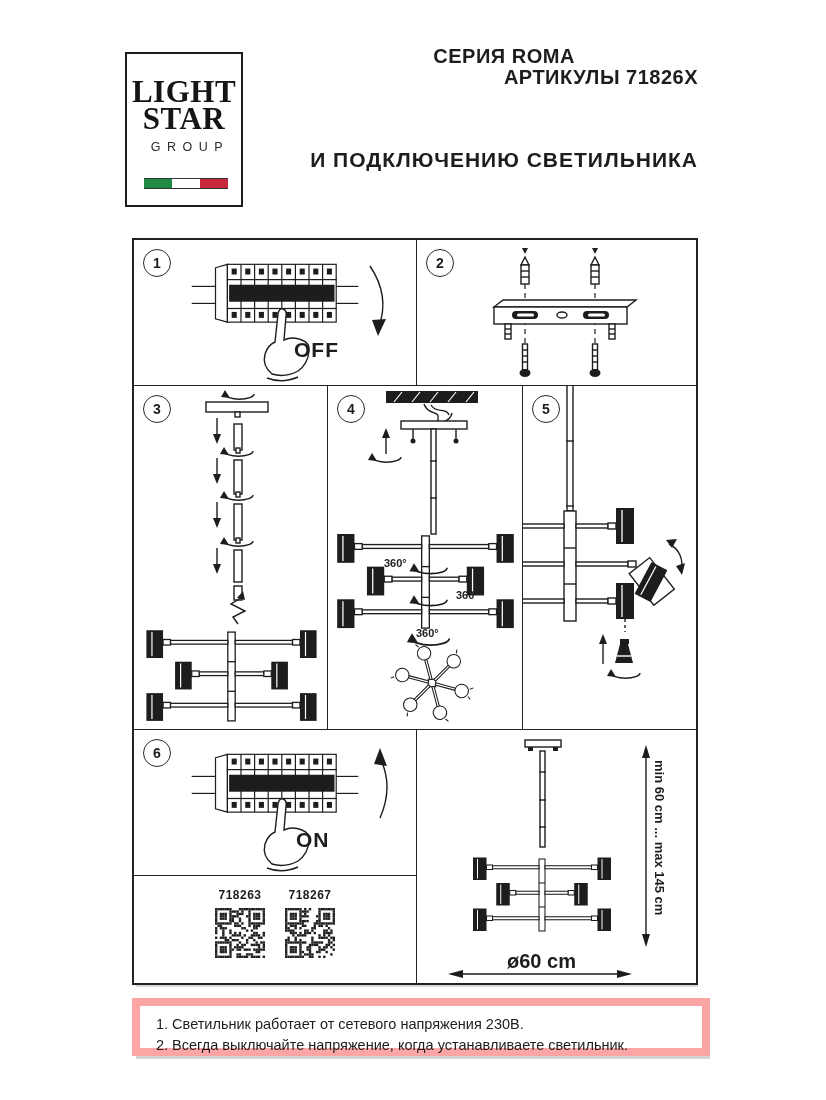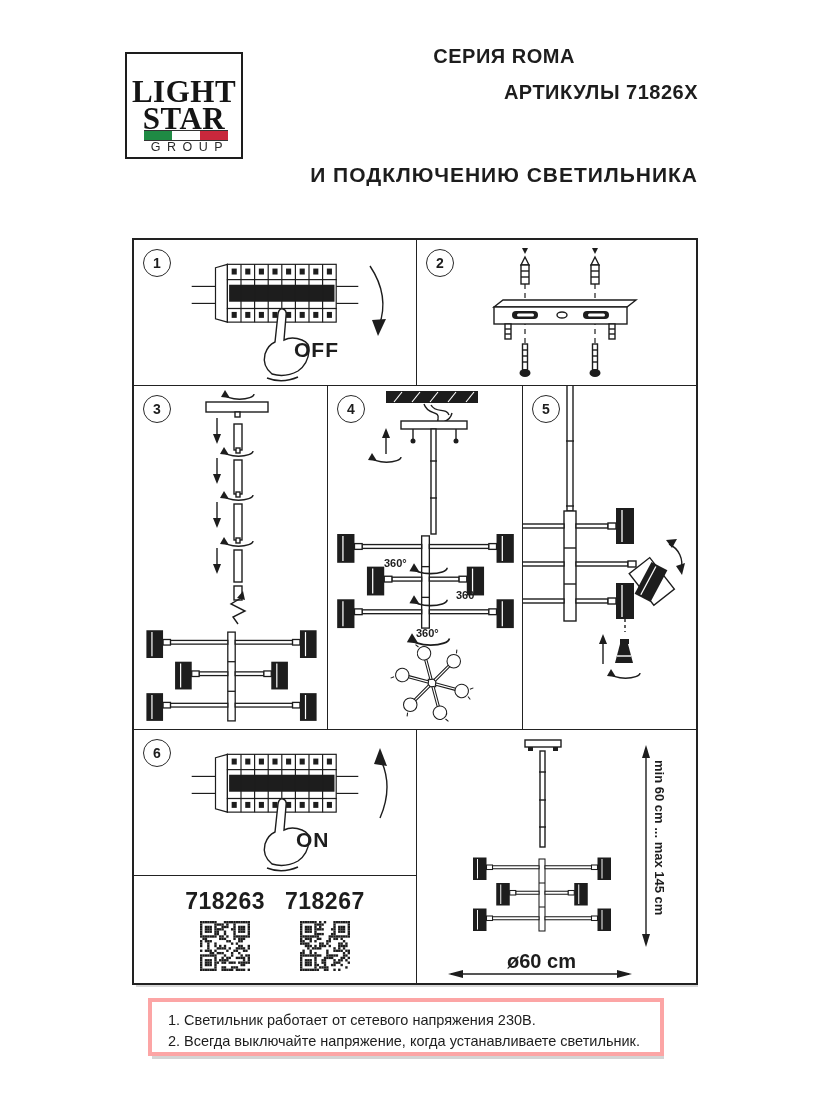--- a/index.html
+++ b/index.html
@@ -5,64 +5,64 @@
   html,body{margin:0;padding:0;}
   .page{position:relative;width:826px;height:1100px;background:#fff;
         font-family:"Liberation Sans",sans-serif;color:#1d1d1d;overflow:hidden;}
   svg{display:block;}
   .ln{stroke:#1d1d1d;stroke-width:1.4;fill:none;}
   .fw{fill:#fff;stroke:#1d1d1d;stroke-width:1.4;}
   .fb{fill:#1d1d1d;stroke:none;}
   .dash{stroke:#1d1d1d;stroke-width:1.2;fill:none;stroke-dasharray:5 4;}
 
   
-  .logo-box{position:absolute;left:125px;top:52px;width:118px;height:107px;
+  .logo-box{position:absolute;left:125px;top:52px;width:118px;height:155px;
             border:2px solid #1d1d1d;box-sizing:border-box;text-align:center;}
   .logo-word{font-family:"Liberation Serif",serif;font-weight:bold;font-size:31px;
              line-height:.88;letter-spacing:.5px;margin:0;color:#151515;}
   .logo-top{margin-top:24px;}
   .logo-group{font-size:12.5px;letter-spacing:6.5px;margin-top:7px;color:#2a2a2a;
               padding-left:12px;}
   .flag{position:absolute;left:17px;bottom:16px;width:84px;height:9px;
         border-top:1.4px solid #333;border-bottom:1.4px solid #333;display:flex;}
   .flag div{flex:1;}
 
   .head-text{position:absolute;right:128px;top:46px;text-align:right;}
   .head-series{font-size:20px;font-weight:bold;letter-spacing:.5px;line-height:1.0;text-align:center;}
-  .head-articles{font-size:20px;font-weight:bold;letter-spacing:.5px;margin-top:15px;}
+  .head-articles{font-size:20px;font-weight:bold;letter-spacing:.5px;}
   .head-title{font-size:21px;font-weight:bold;letter-spacing:1px;line-height:1.3;margin-top:30px;}
 
   
   .grid{position:absolute;left:132px;top:238px;width:566px;height:747px;
         border:2px solid #222;box-sizing:border-box;background:#fff;
         box-shadow:2px 4px 0 -2px #d9d9d9;}
   .panel{position:absolute;box-sizing:border-box;overflow:hidden;background:#fff;}
   .bR{border-right:1.5px solid #222;}
   .bB{border-bottom:1.5px solid #222;}
   .badge{position:absolute;left:9px;top:9px;width:26px;height:26px;border:1.5px solid #2a2a2a;
          border-radius:50%;font-size:14px;font-weight:bold;display:flex;align-items:center;
          justify-content:center;background:#fff;z-index:3;}
   .switch-label{position:absolute;font-size:21px;font-weight:600;letter-spacing:1px;}
   .rot-label{position:absolute;font-size:11px;font-weight:bold;line-height:1;}
 
   
   .codes{display:flex;justify-content:center;gap:20px;padding-top:12px;}
   .code-col{text-align:center;}
-  .code-num{font-size:23px;font-weight:bold;letter-spacing:.5px;}
+  .code-num{font-size:12px;font-weight:bold;letter-spacing:.5px;}
   .qr{width:50px;height:50px;margin:6px auto 0;}
 
   
   .dim-v{position:absolute;left:250px;top:30px;transform:rotate(90deg);
          transform-origin:left top;white-space:nowrap;font-size:13px;font-weight:bold;}
   .dia-label{position:absolute;left:47px;top:220px;width:155px;text-align:center;
              font-size:20px;font-weight:bold;}
 
   
-  .note-box{position:absolute;left:148px;top:998px;width:516px;height:58px;
-            border:4px solid #fca5a5;box-sizing:border-box;background:#fff;
+  .note-box{position:absolute;left:132px;top:998px;width:578px;height:58px;
+            border:8px solid #fca5a5;box-sizing:border-box;background:#fff;
             box-shadow:2px 5px 0 -2px #d4d4d4;padding:8px 0 0 16px;}
   .note-line{font-size:14.5px;line-height:21px;color:#1d1d1d;}
 </style>
 </head>
 <body>
 
 <div class="page">
 
   <svg width="0" height="0" style="position:absolute" aria-hidden="true">
     <defs>

